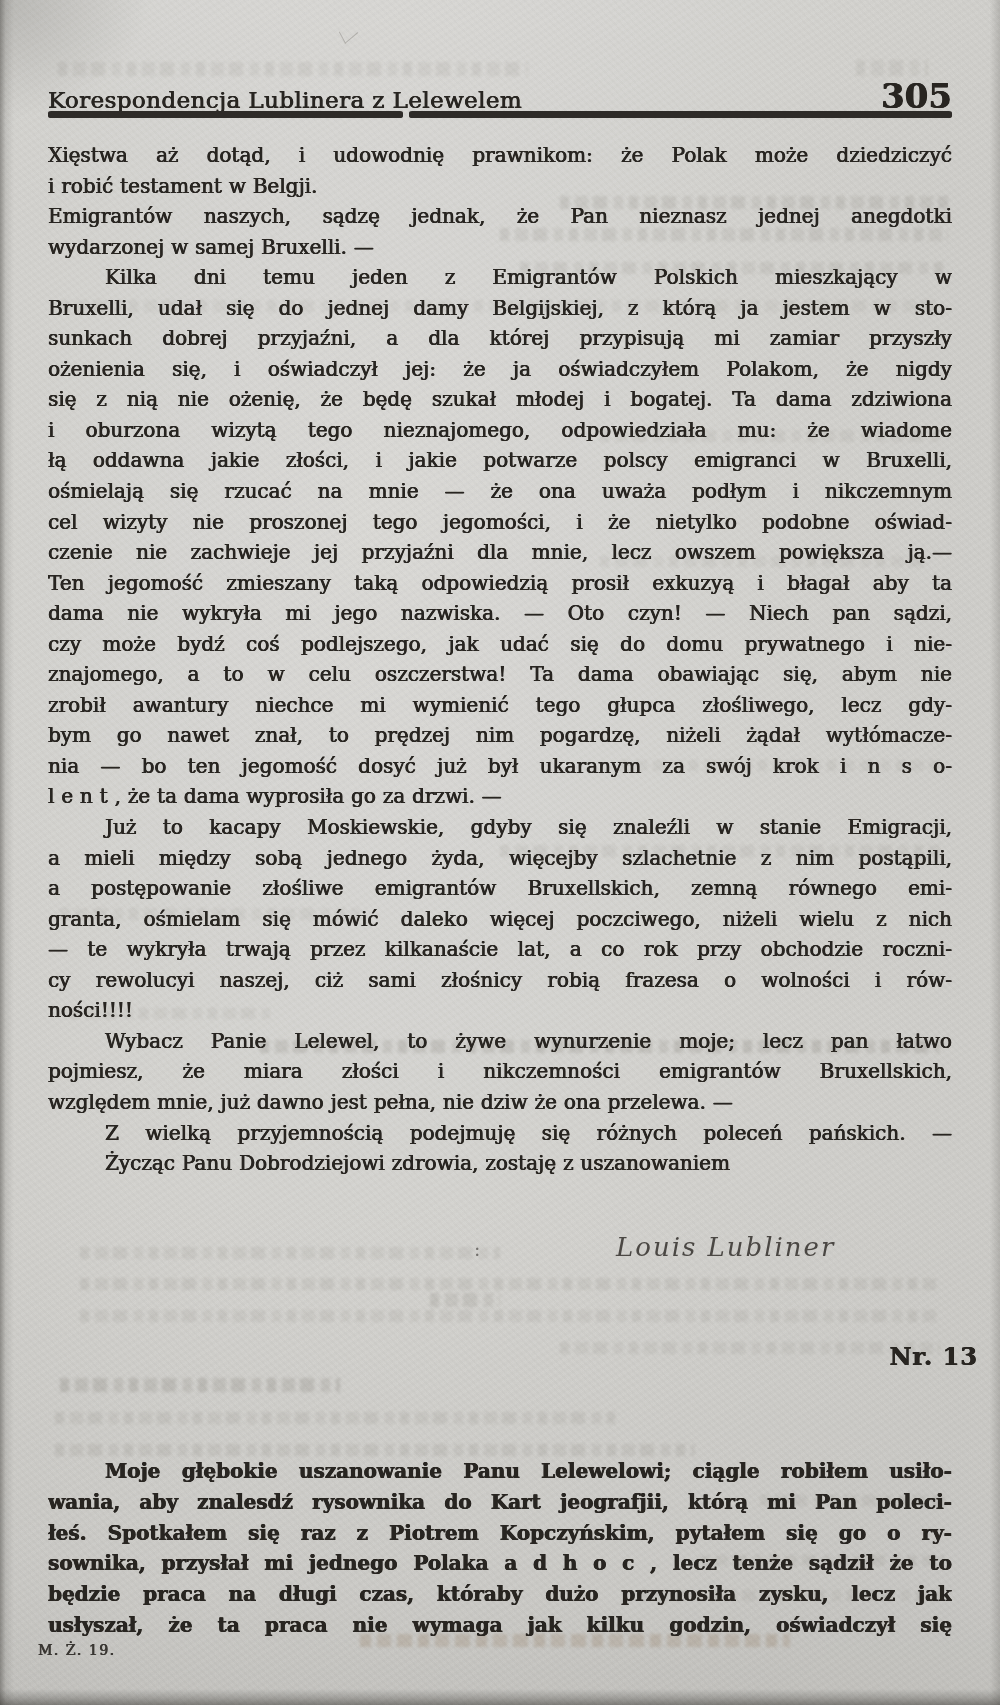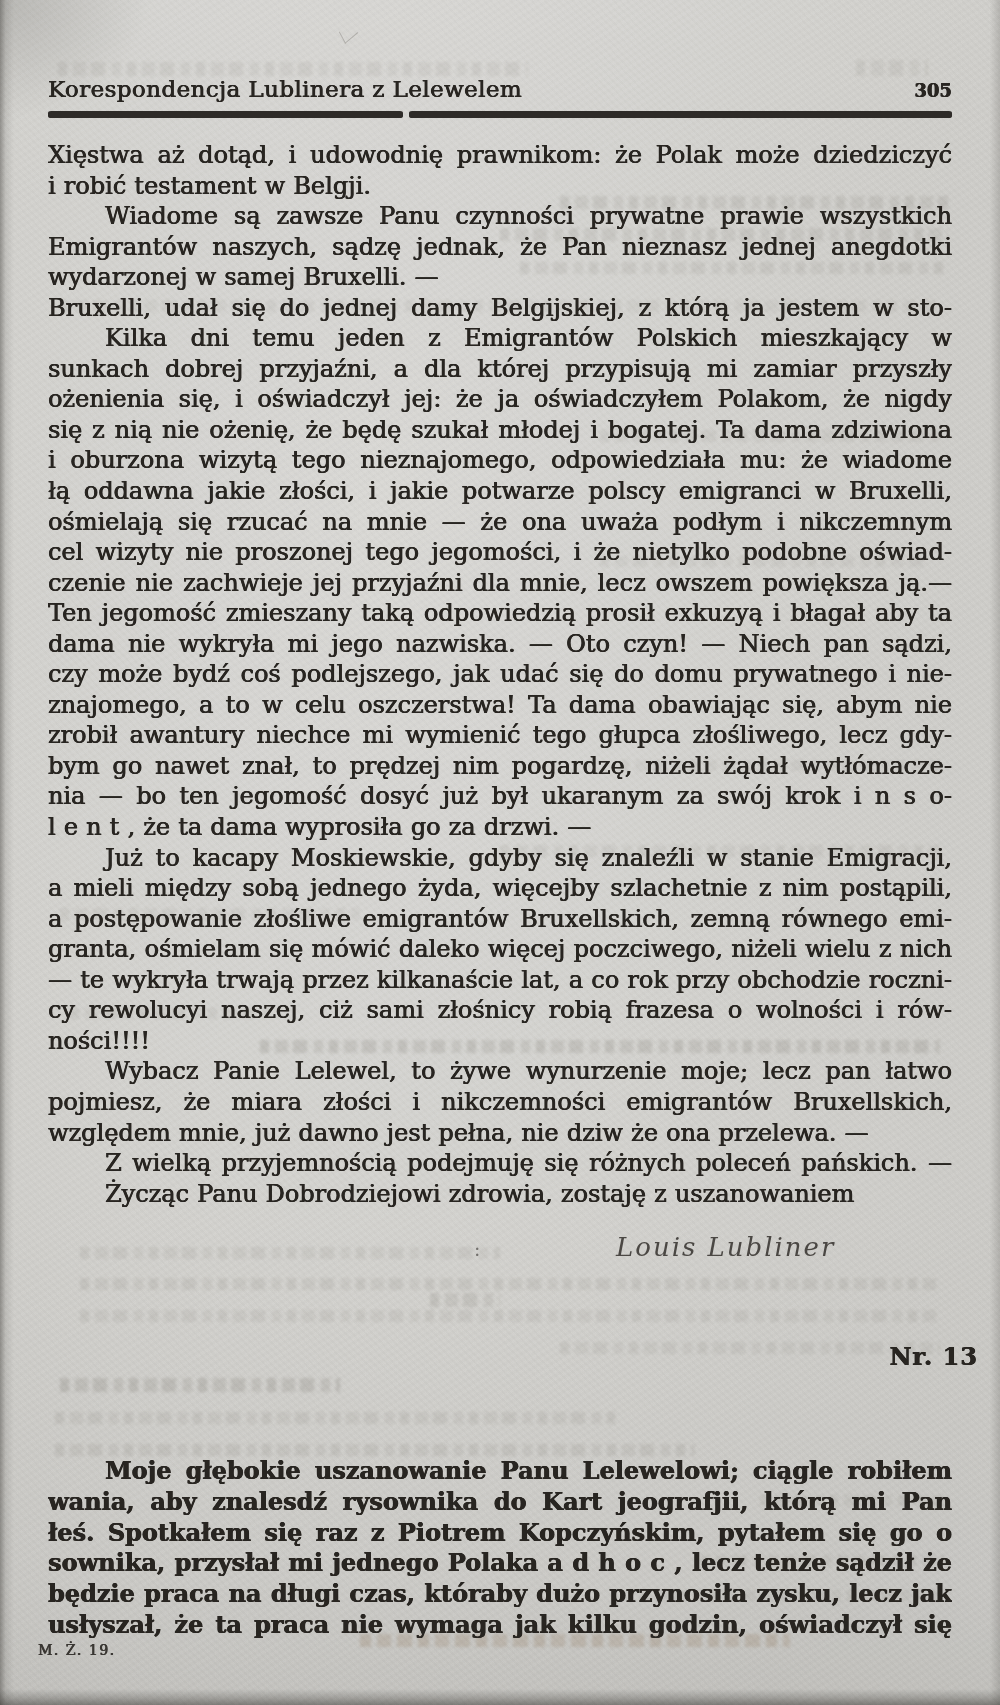--- a/index.html
+++ b/index.html
@@ -29,28 +29,28 @@
   .edge-bottom{position:absolute;left:0;bottom:0;width:1000px;height:16px;
     background:linear-gradient(180deg, rgba(40,38,34,0) 0%, rgba(40,38,34,0.22) 55%, rgba(40,38,34,0.45) 100%);}
   .corner-tl{position:absolute;left:0;top:0;width:150px;height:120px;
     background:radial-gradient(ellipse at 0% 0%, rgba(40,38,34,0.16), rgba(40,38,34,0) 70%);}
 
   .ink{ text-shadow:0.4px 0 currentColor, -0.35px 0 currentColor; }
 
   
   .runhead{position:absolute;left:48px;top:76px;width:904px;display:flex;justify-content:space-between;align-items:baseline;}
   .runhead .title{font-size:23px;letter-spacing:0.4px;}
-  .runhead .pageno{font-size:18px;font-weight:bold;}
+  .runhead .pageno{font-size:34px;font-weight:bold;}
   .rule{position:absolute;left:48px;top:111px;width:904px;height:7px;display:flex;}
   .rule .seg1{width:355px;height:7px;background:#2e2b28;border-radius:3px/2px;}
   .rule .gap{width:6px;}
   .rule .seg2{flex:1;height:7px;background:#2e2b28;border-radius:3px/2px;}
 
   
-  .textblock{position:absolute;left:48px;width:904px;font-size:24px;}
+  .textblock{position:absolute;left:48px;width:904px;font-size:20px;}
   .letter12{top:140px;}
   .letter13{top:1456px;font-weight:bold;}
   .line{
     height:30.55px;line-height:30.55px;overflow:hidden;
     text-align:justify;text-align-last:justify;
     word-spacing:0.5px;
   }
   .letter13 .line{height:30.8px;line-height:30.8px;}
   .line.indent{padding-left:57px;}
   .line.lastline{text-align-last:left;}
@@ -124,27 +124,26 @@
     <div class="gap"></div>
     <div class="seg2"></div>
   </div>
 
   <div class="textblock letter12 ink">
       <div>
         <div class="line">Xięstwa aż dotąd, i udowodnię prawnikom: że Polak może dziedziczyć</div>
         <div class="line lastline">i robić testament w Belgji.</div>
       </div>
       <div>
-        <div class="line indent">Wiadome są zawsze Panu czynności prywatne prawie wszystkich</div>
         <div class="line">Emigrantów naszych, sądzę jednak, że Pan nieznasz jednej anegdotki</div>
         <div class="line lastline">wydarzonej w samej Bruxelli. —</div>
       </div>
       <div>
+        <div class="line indent">Kilka dni temu jeden z Emigrantów Polskich mieszkający w</div>
         <div class="line">Bruxelli, udał się do jednej damy Belgijskiej, z którą ja jestem w sto-</div>
-        <div class="line indent">Kilka dni temu jeden z Emigrantów Polskich mieszkający w</div>
         <div class="line">sunkach dobrej przyjaźni, a dla której przypisują mi zamiar przyszły</div>
         <div class="line">ożenienia się, i oświadczył jej: że ja oświadczyłem Polakom, że nigdy</div>
         <div class="line">się z nią nie ożenię, że będę szukał młodej i bogatej. Ta dama zdziwiona</div>
         <div class="line">i oburzona wizytą tego nieznajomego, odpowiedziała mu: że wiadome</div>
         <div class="line">łą oddawna jakie złości, i jakie potwarze polscy emigranci w Bruxelli,</div>
         <div class="line">ośmielają się rzucać na mnie — że ona uważa podłym i nikczemnym</div>
         <div class="line">cel wizyty nie proszonej tego jegomości, i że nietylko podobne oświad-</div>
         <div class="line">czenie nie zachwieje jej przyjaźni dla mnie, lecz owszem powiększa ją.—</div>
         <div class="line">Ten jegomość zmieszany taką odpowiedzią prosił exkuzyą i błagał aby ta</div>
         <div class="line">dama nie wykryła mi jego nazwiska. — Oto czyn! — Niech pan sądzi,</div>

